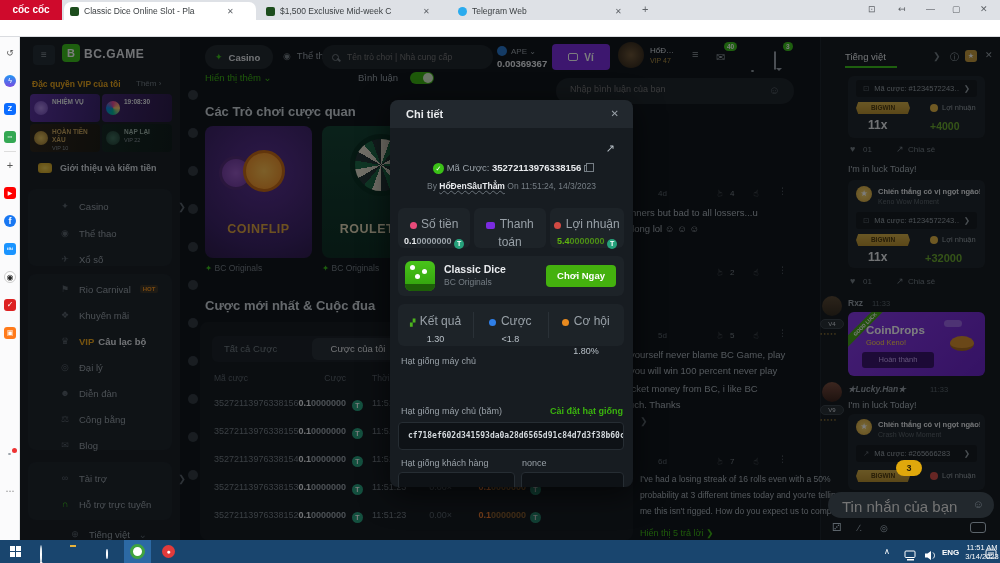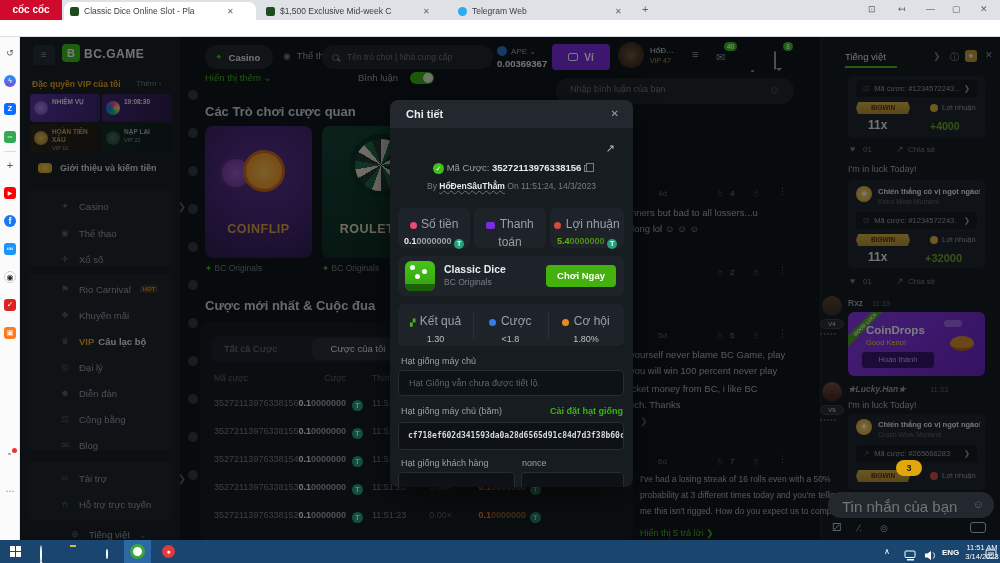--- a/index.html
+++ b/index.html
@@ -534,27 +534,24 @@
       <div style="position:absolute;left:0;top:7px;width:75px;text-align:center">
         <span style="color:#4cb31e;font-size:7px">▞</span> <span class="lbl">Kết quả</span>
         <div style="margin-top:5px;font-size:9px;color:#b9c1c8">1.30</div>
       </div>
       <div style="position:absolute;left:75px;top:7px;width:75px;text-align:center">
         <span class="coin" style="background:#2f7fe8;width:7px;height:7px"></span> <span class="lbl">Cược</span>
         <div style="margin-top:5px;font-size:9px;color:#b9c1c8">&lt;1.8</div>
       </div>
       <div style="position:absolute;left:150px;top:7px;width:76px;text-align:center">
         <span class="coin" style="background:#e88a1f;width:7px;height:7px"></span> <span class="lbl">Cơ hội</span>
-        <div style="margin-top:5px;font-size:9px;color:#b9c1c8">1.80%</div>
+        <div style="margin-top:17px;font-size:9px;color:#b9c1c8">1.80%</div>
       </div>
     </div>
     <span style="position:absolute;left:11px;top:228px;font-size:9px;color:#98a0a7">Hạt giống máy chủ</span>
-    <div class="seedbox" style="position:absolute;left:8px;top:242px;width:226px;height:26px">
-      <span style="position:absolute;left:10px;top:7px;font-size:9px;color:#5c646b">Hạt Giống vẫn chưa được tiết lộ.</span>
-    </div>
     <span style="position:absolute;left:11px;top:278px;font-size:9px;color:#98a0a7">Hạt giống máy chủ (băm)</span>
     <span style="position:absolute;right:10px;top:278px;font-size:9px;font-weight:bold;color:#3bb30e">Cài đặt hạt giống</span>
     <div class="seedbox" style="position:absolute;left:8px;top:294px;width:226px;height:28px;overflow:hidden">
       <span class="nw" style="position:absolute;left:9px;top:8px;font-family:'DejaVu Sans Mono',monospace;font-size:8px;color:#d4dade;font-weight:bold">cf718ef602d341593da0a28d6565d91c84d7d3f38b60c2a2</span>
     </div>
     <span style="position:absolute;left:11px;top:330px;font-size:9px;color:#98a0a7">Hạt giống khách hàng</span>
     <span style="position:absolute;left:132px;top:330px;font-size:9px;color:#98a0a7">nonce</span>
     <div class="seedbox" style="position:absolute;left:8px;top:344px;width:117px;height:26px"></div>
     <div class="seedbox" style="position:absolute;left:131px;top:344px;width:103px;height:26px"></div>
   </div>

